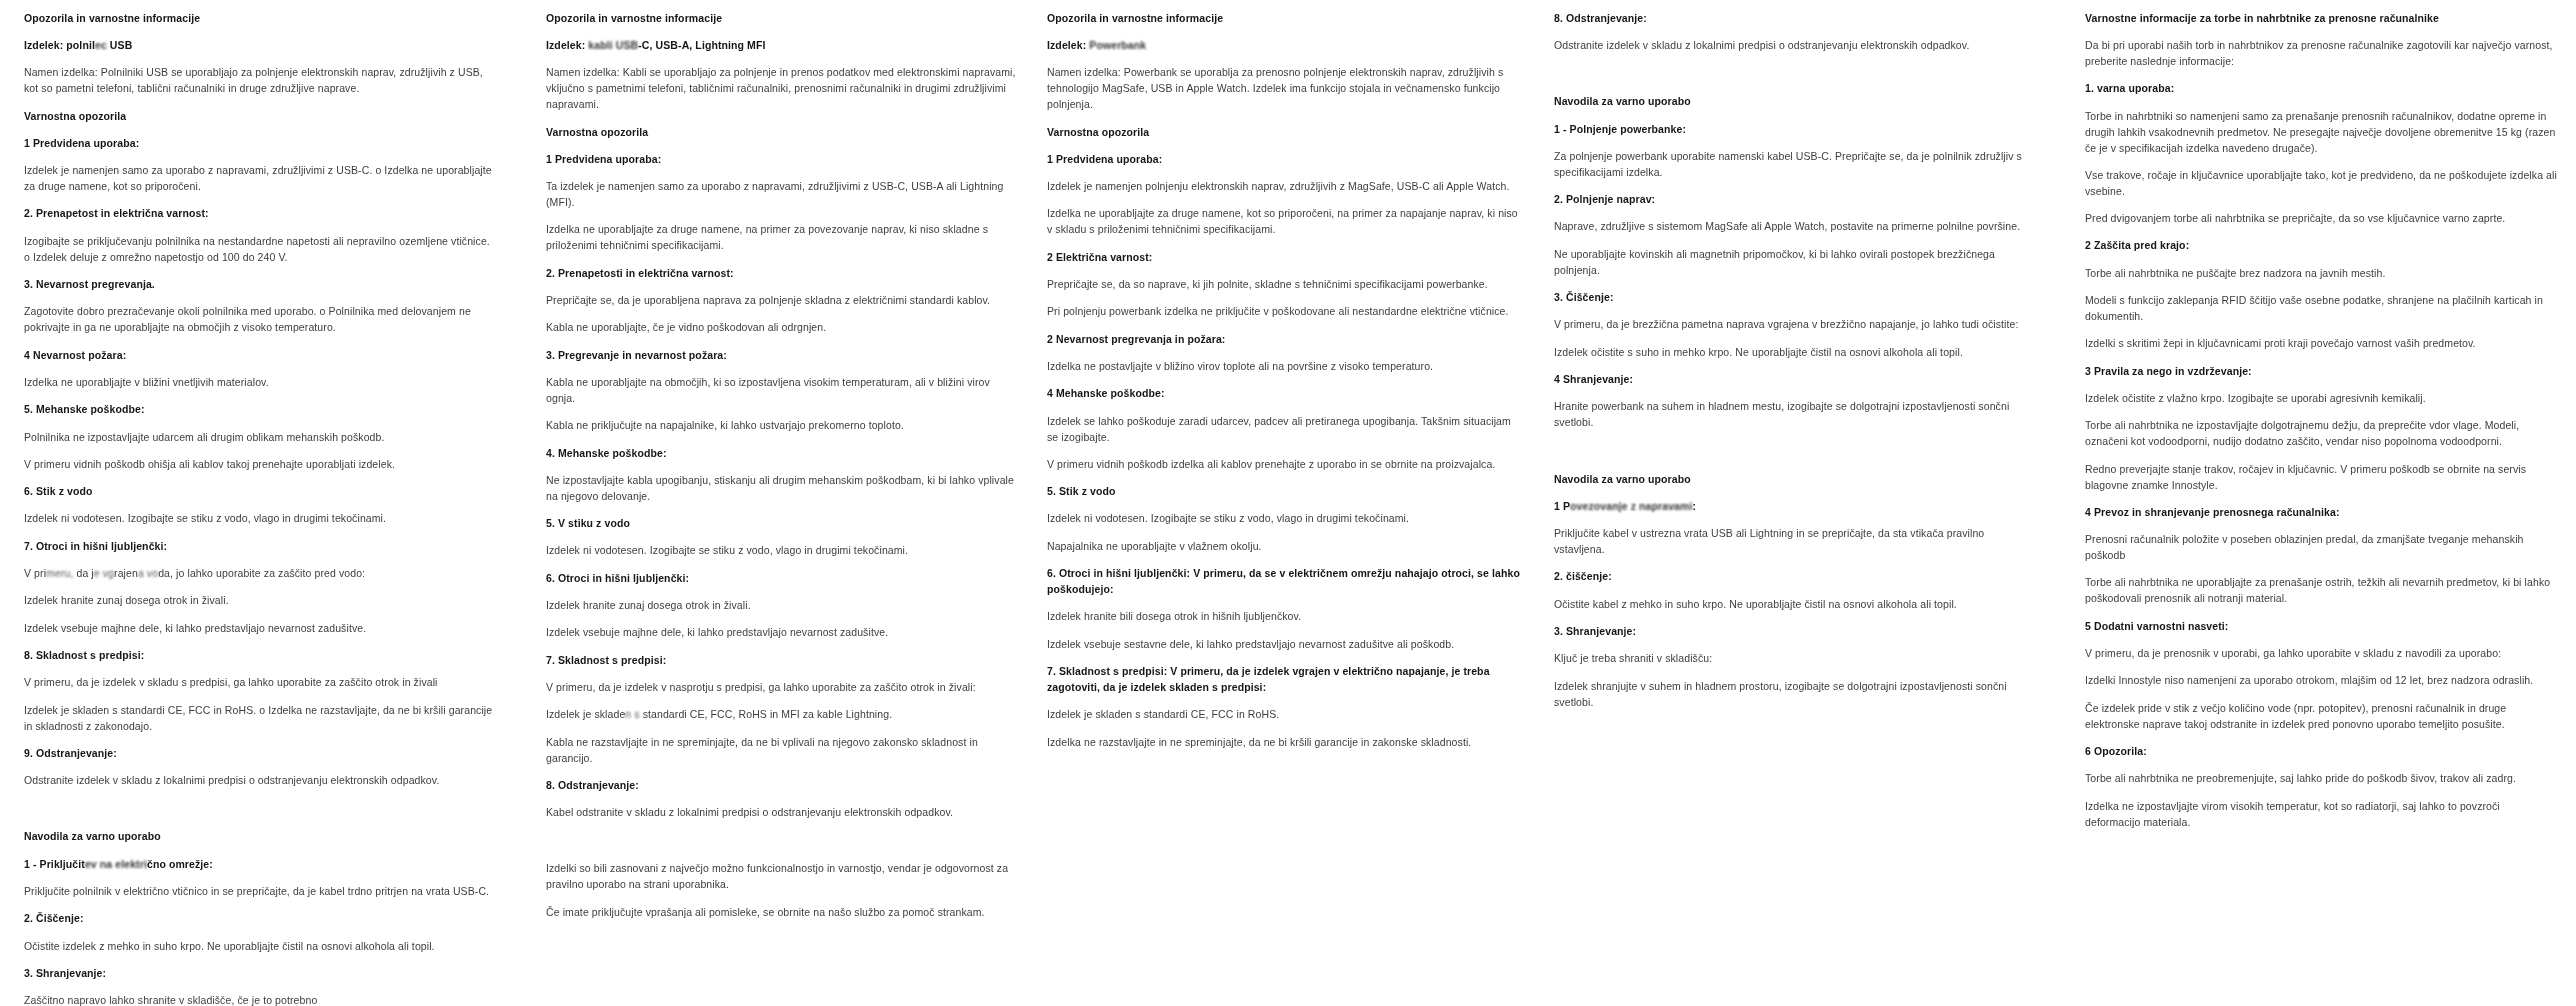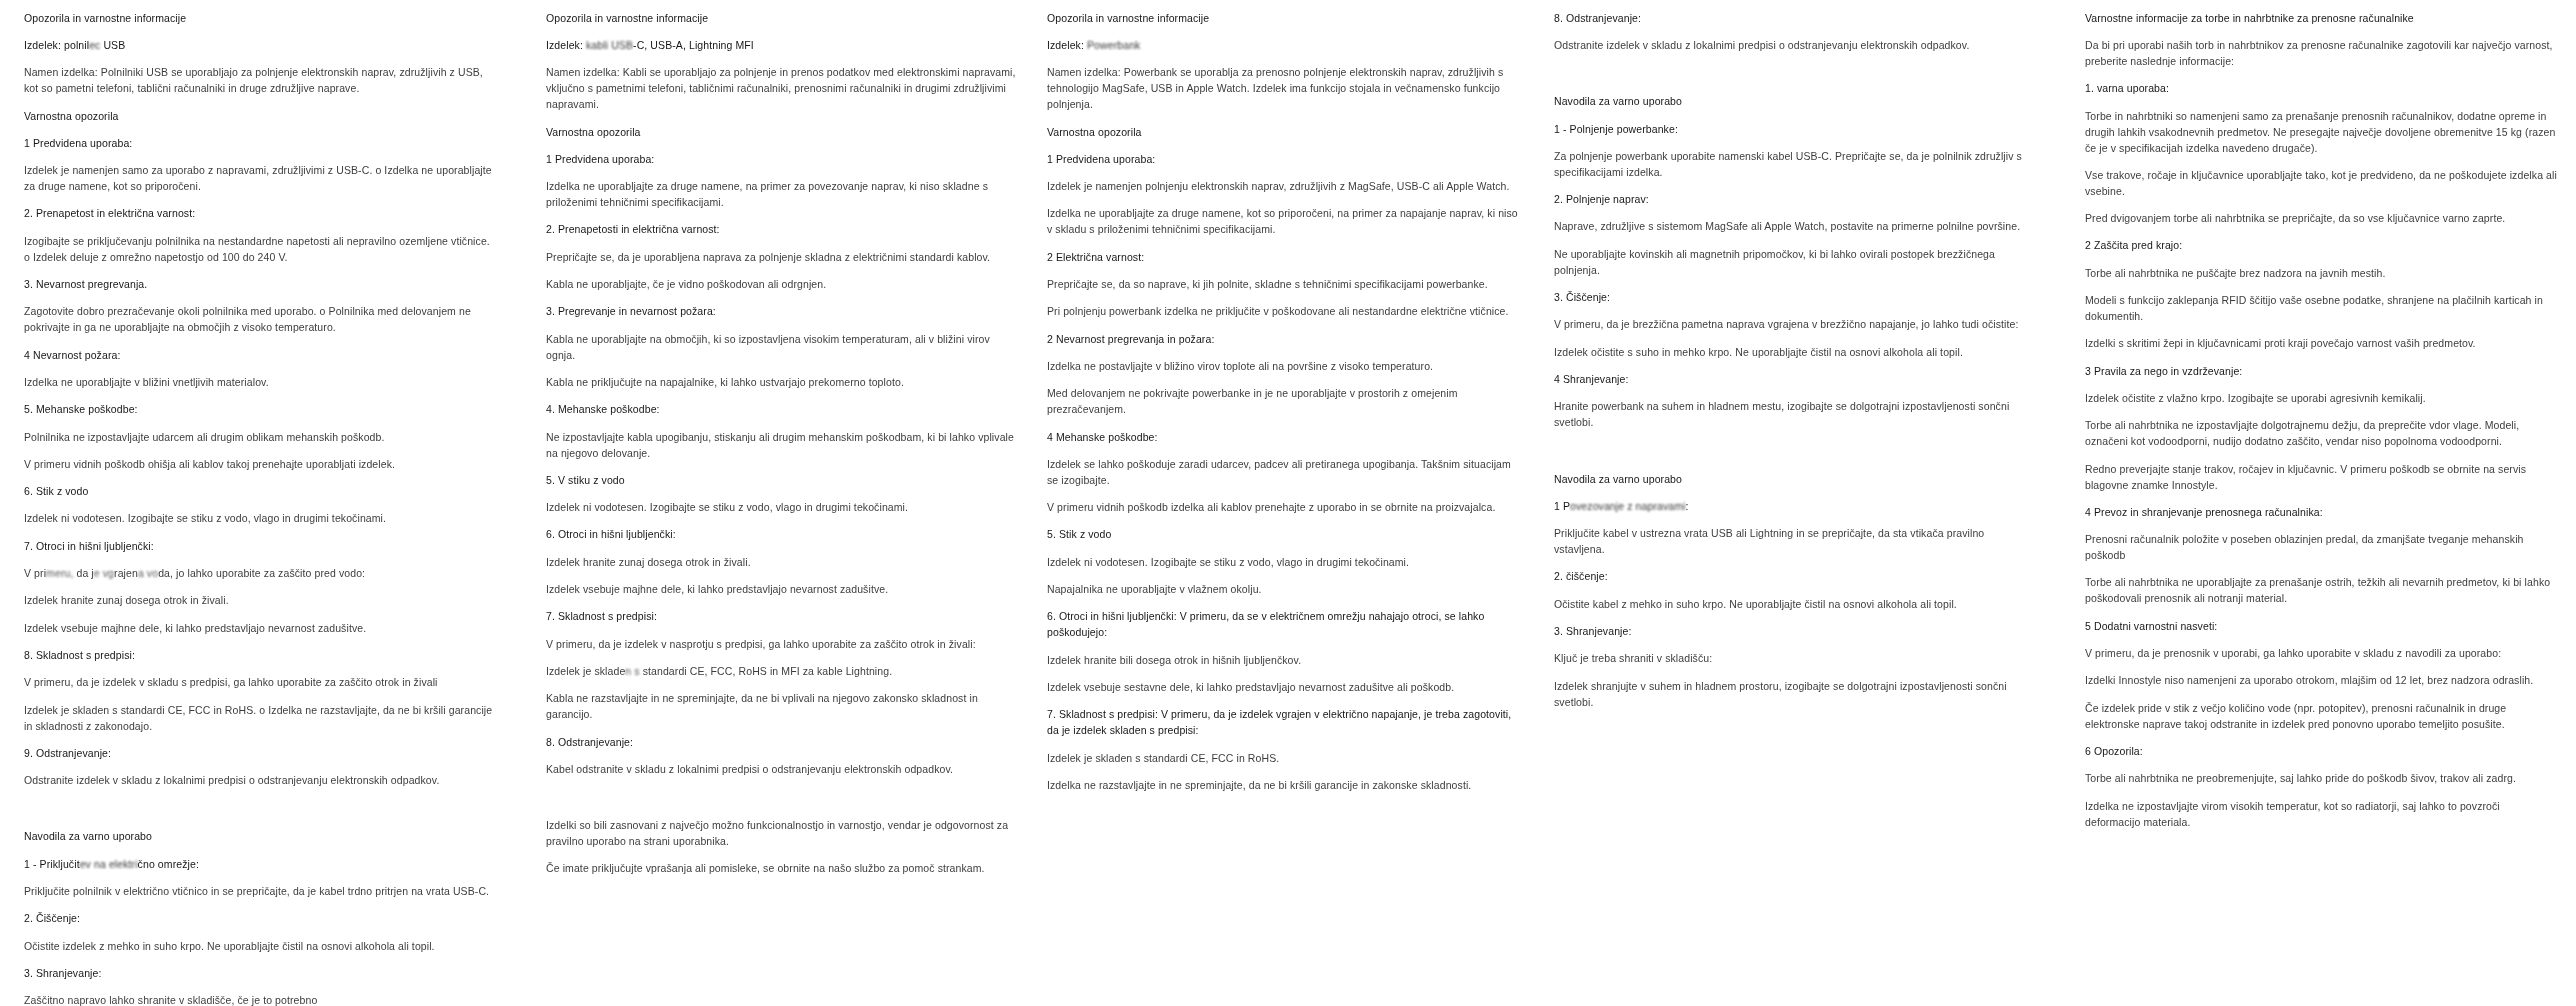--- a/index.html
+++ b/index.html
@@ -27,21 +27,21 @@
     line-height: 16px;
     color: #3d3d3d;
     letter-spacing: 0.1px;
   }
   .col-1 { left: 24px; }
   .col-2 { left: 546px; }
   .col-3 { left: 1047px; }
   .col-4 { left: 1554px; }
   .col-5 { left: 2085px; }
   .blk { margin: 0 0 11.3px 0; }
-  .h { font-weight: 400; color: #161616; }
+  .h { font-weight: 700; color: #161616; }
   .p { font-weight: 400; }
   .gap { height: 17.7px; margin: 0 0 11.3px 0; }
   .smudge { filter: blur(1.2px); opacity: 0.88; }
 </style>
 </head>
 <body>
 
 <main class="page">
   <section class="col col-1">
       <div class="blk h"><span>Opozorila in varnostne informacije</span></div>
@@ -78,20 +78,21 @@
       <div class="blk p"><span>Očistite izdelek z mehko in suho krpo. Ne uporabljajte čistil na osnovi alkohola ali topil.</span></div>
       <div class="blk h"><span>3. Shranjevanje:</span></div>
       <div class="blk p"><span>Zaščitno napravo lahko shranite v skladišče, če je to potrebno</span></div>
     </section>
   <section class="col col-2">
       <div class="blk h"><span>Opozorila in varnostne informacije</span></div>
       <div class="blk h"><span>Izdelek: </span><span class="smudge">kabli USB</span><span>-C, USB-A, Lightning MFI</span></div>
       <div class="blk p"><span>Namen izdelka: Kabli se uporabljajo za polnjenje in prenos podatkov med elektronskimi napravami, vključno s pametnimi telefoni, tabličnimi računalniki, prenosnimi računalniki in drugimi združljivimi napravami.</span></div>
       <div class="blk h"><span>Varnostna opozorila</span></div>
       <div class="blk h"><span>1 Predvidena uporaba:</span></div>
+      <div class="blk p"><span>Ta izdelek je namenjen samo za uporabo z napravami, združljivimi z USB-C, USB-A ali Lightning (MFI).</span></div>
       <div class="blk p"><span>Izdelka ne uporabljajte za druge namene, na primer za povezovanje naprav, ki niso skladne s priloženimi tehničnimi specifikacijami.</span></div>
       <div class="blk h"><span>2. Prenapetosti in električna varnost:</span></div>
       <div class="blk p"><span>Prepričajte se, da je uporabljena naprava za polnjenje skladna z električnimi standardi kablov.</span></div>
       <div class="blk p"><span>Kabla ne uporabljajte, če je vidno poškodovan ali odrgnjen.</span></div>
       <div class="blk h"><span>3. Pregrevanje in nevarnost požara:</span></div>
       <div class="blk p"><span>Kabla ne uporabljajte na območjih, ki so izpostavljena visokim temperaturam, ali v bližini virov ognja.</span></div>
       <div class="blk p"><span>Kabla ne priključujte na napajalnike, ki lahko ustvarjajo prekomerno toploto.</span></div>
       <div class="blk h"><span>4. Mehanske poškodbe:</span></div>
       <div class="blk p"><span>Ne izpostavljajte kabla upogibanju, stiskanju ali drugim mehanskim poškodbam, ki bi lahko vplivale na njegovo delovanje.</span></div>
       <div class="blk h"><span>5. V stiku z vodo</span></div>
@@ -115,21 +116,20 @@
       <div class="blk p"><span>Namen izdelka: Powerbank se uporablja za prenosno polnjenje elektronskih naprav, združljivih s tehnologijo MagSafe, USB in Apple Watch. Izdelek ima funkcijo stojala in večnamensko funkcijo polnjenja.</span></div>
       <div class="blk h"><span>Varnostna opozorila</span></div>
       <div class="blk h"><span>1 Predvidena uporaba:</span></div>
       <div class="blk p"><span>Izdelek je namenjen polnjenju elektronskih naprav, združljivih z MagSafe, USB-C ali Apple Watch.</span></div>
       <div class="blk p"><span>Izdelka ne uporabljajte za druge namene, kot so priporočeni, na primer za napajanje naprav, ki niso v skladu s priloženimi tehničnimi specifikacijami.</span></div>
       <div class="blk h"><span>2 Električna varnost:</span></div>
       <div class="blk p"><span>Prepričajte se, da so naprave, ki jih polnite, skladne s tehničnimi specifikacijami powerbanke.</span></div>
       <div class="blk p"><span>Pri polnjenju powerbank izdelka ne priključite v poškodovane ali nestandardne električne vtičnice.</span></div>
       <div class="blk h"><span>2 Nevarnost pregrevanja in požara:</span></div>
       <div class="blk p"><span>Izdelka ne postavljajte v bližino virov toplote ali na površine z visoko temperaturo.</span></div>
-      <div class="blk p"><span>Med delovanjem ne pokrivajte powerbanke in je ne uporabljajte v prostorih z omejenim prezračevanjem.</span></div>
       <div class="blk h"><span>4 Mehanske poškodbe:</span></div>
       <div class="blk p"><span>Izdelek se lahko poškoduje zaradi udarcev, padcev ali pretiranega upogibanja. Takšnim situacijam se izogibajte.</span></div>
       <div class="blk p"><span>V primeru vidnih poškodb izdelka ali kablov prenehajte z uporabo in se obrnite na proizvajalca.</span></div>
       <div class="blk h"><span>5. Stik z vodo</span></div>
       <div class="blk p"><span>Izdelek ni vodotesen. Izogibajte se stiku z vodo, vlago in drugimi tekočinami.</span></div>
       <div class="blk p"><span>Napajalnika ne uporabljajte v vlažnem okolju.</span></div>
       <div class="blk h"><span>6. Otroci in hišni ljubljenčki: V primeru, da se v električnem omrežju nahajajo otroci, se lahko poškodujejo:</span></div>
       <div class="blk p"><span>Izdelek hranite bili dosega otrok in hišnih ljubljenčkov.</span></div>
       <div class="blk p"><span>Izdelek vsebuje sestavne dele, ki lahko predstavljajo nevarnost zadušitve ali poškodb.</span></div>
       <div class="blk h"><span>7. Skladnost s predpisi: V primeru, da je izdelek vgrajen v električno napajanje, je treba zagotoviti, da je izdelek skladen s predpisi:</span></div>

